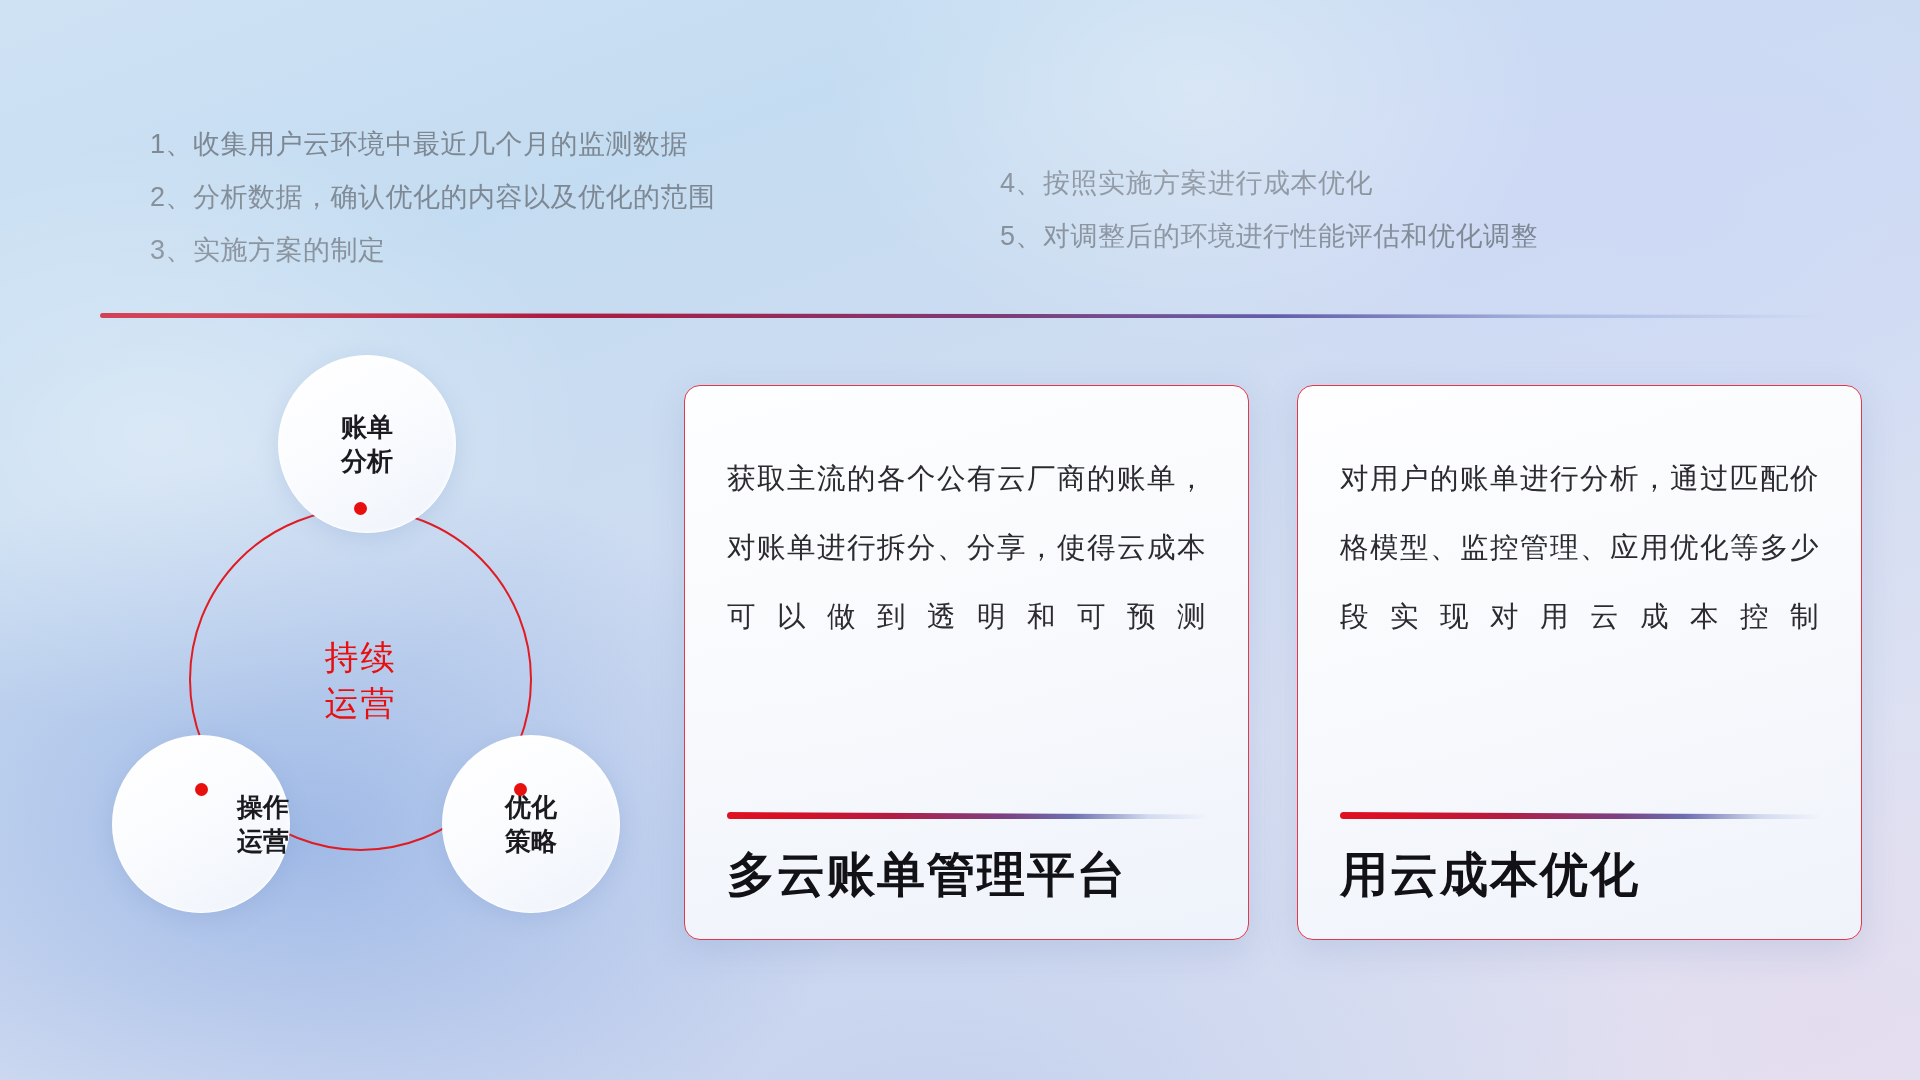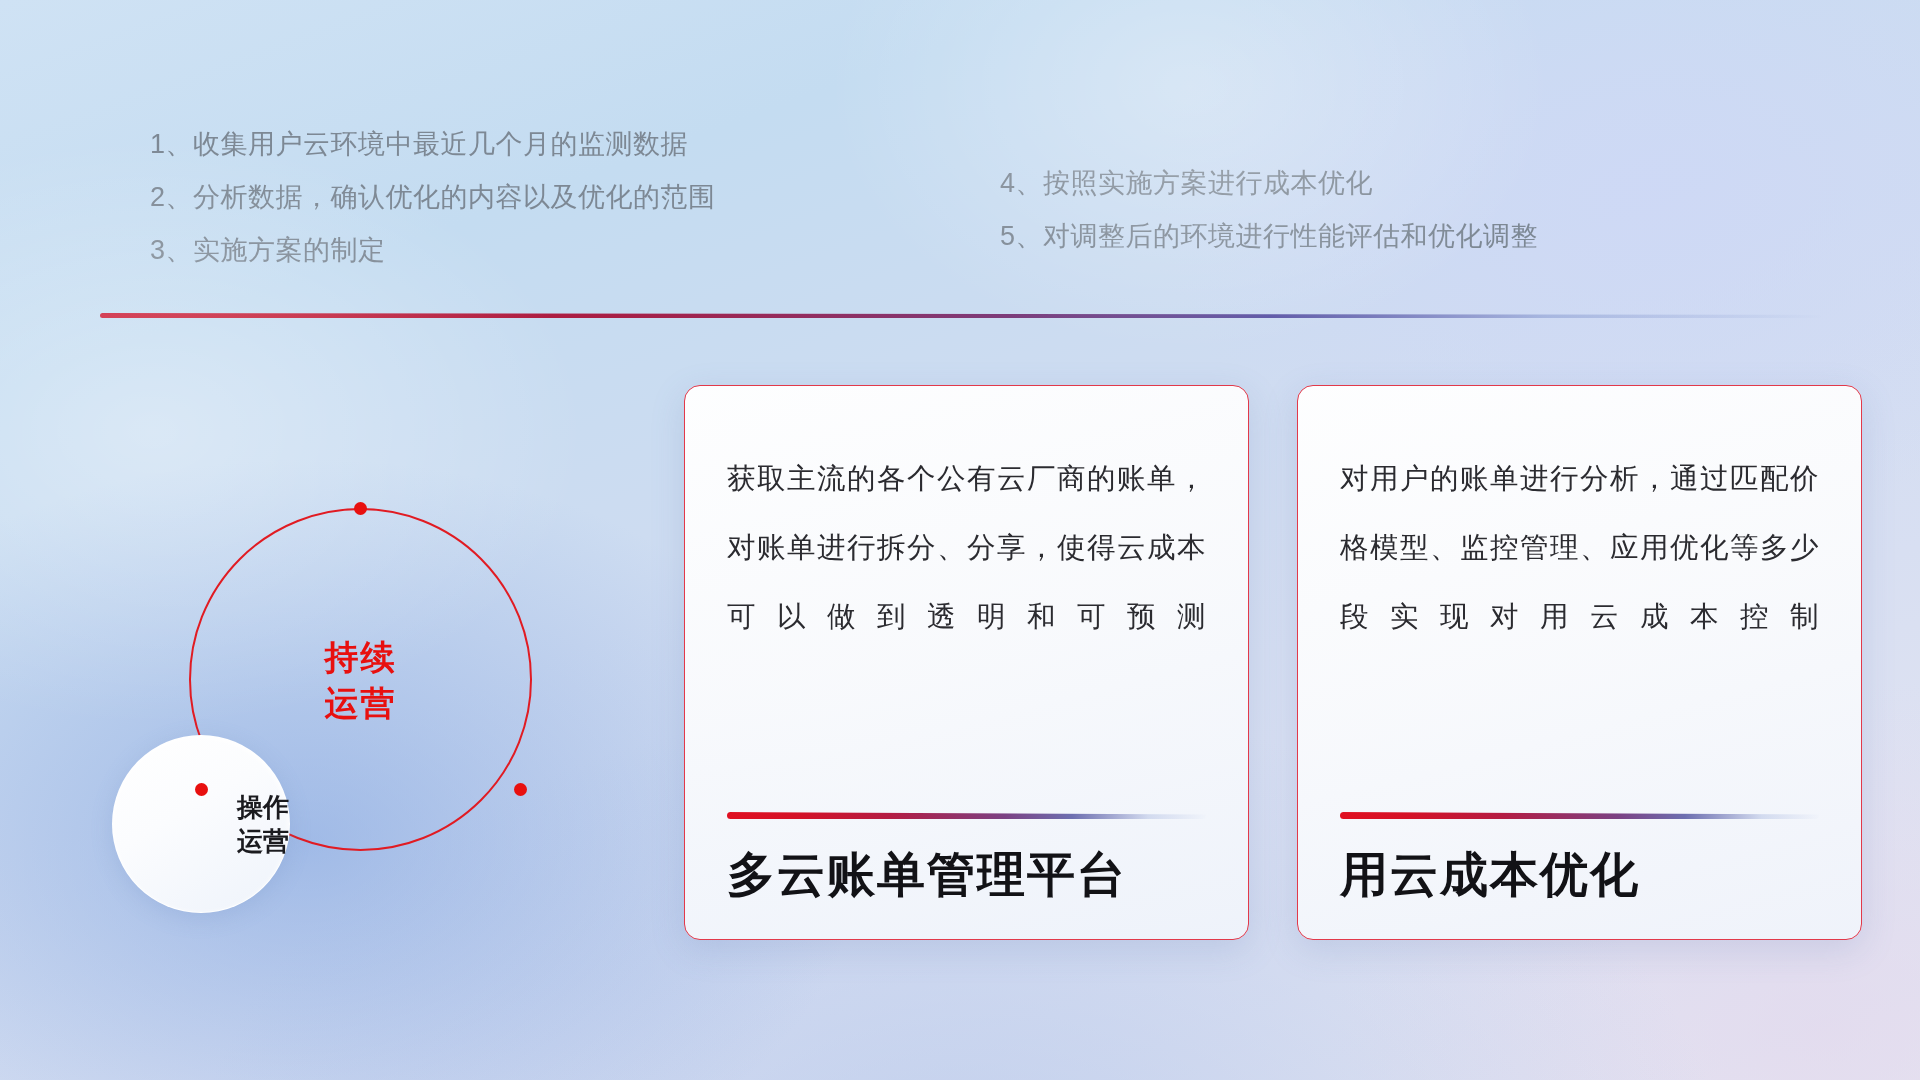--- a/index.html
+++ b/index.html
@@ -83,21 +83,21 @@
     z-index: 2;
   }
   .ring-center {
     position: absolute;
     left: 89px; top: 153px;
     width: 343px; height: 343px;
     display: flex; flex-direction: column;
     align-items: center; justify-content: center;
     z-index: 4;
     color: #e8100f;
-    font-weight: bold;
+    font-weight: normal;
     font-size: 34px;
     line-height: 46px;
     letter-spacing: 2px;
     text-align: center;
     pointer-events: none;
   }
   .dot {
     position: absolute;
     width: 13px; height: 13px;
     border-radius: 50%;
@@ -169,26 +169,34 @@
 
   <div class="venn">
 
     <div class="ring"></div>
 
     <div class="ring-center">
       <span>持续</span>
       <span>运营</span>
     </div>
 
+    <div class="bubble bubble-top">
+      <span>账单</span>
+      <span>分析</span>
+    </div>
 
     <div class="bubble bubble-left">
       <span>操作</span>
       <span>运营</span>
     </div>
 
+    <div class="bubble bubble-right">
+      <span>优化</span>
+      <span>策略</span>
+    </div>
 
     <div class="dot dot-top"></div>
     <div class="dot dot-left"></div>
     <div class="dot dot-right"></div>
   </div>
 
   <div class="card card-1">
     <div class="card-body">获取主流的各个公有云厂商的账单，对账单进行拆分、分享，使得云成本可以做到透明和可预测</div>
     <div class="card-rule"></div>
     <div class="card-title">多云账单管理平台</div>

